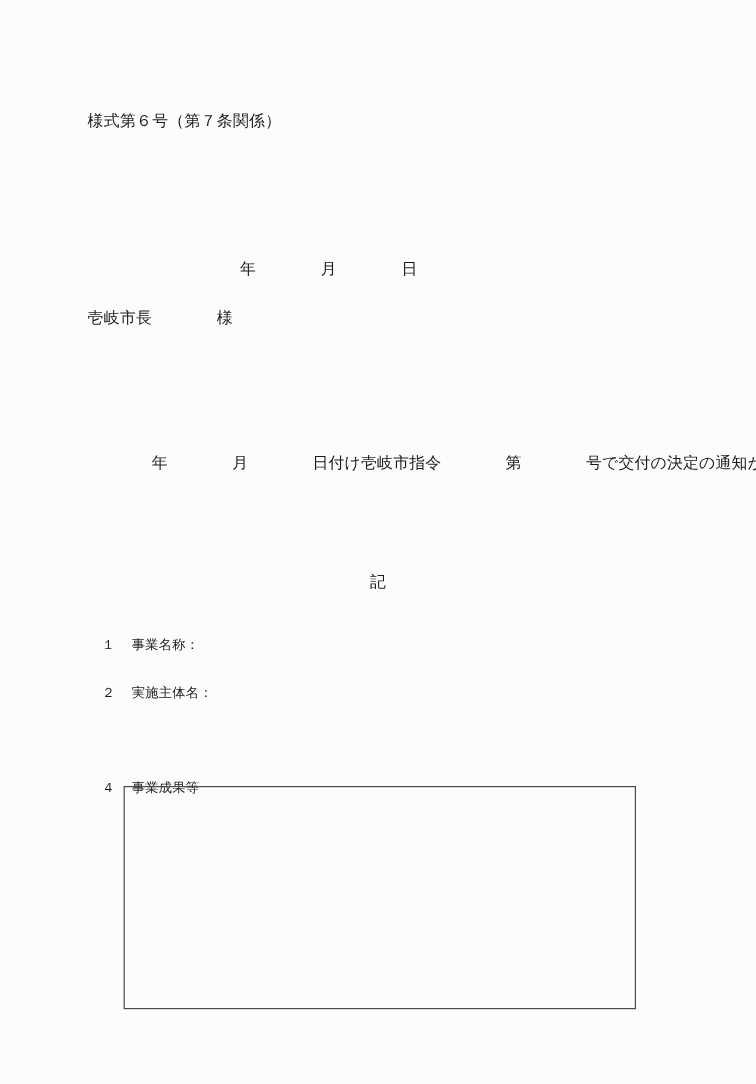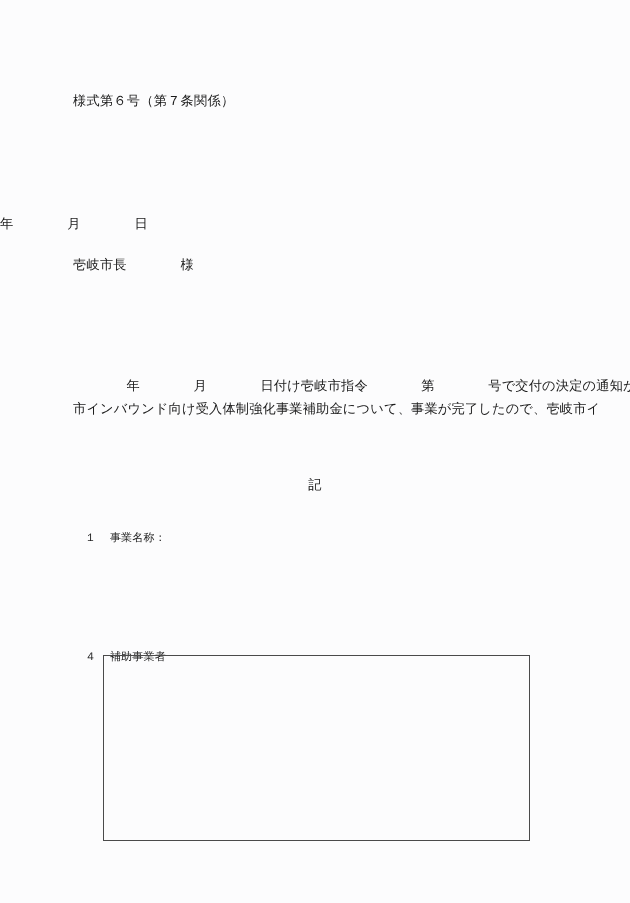--- a/index.html
+++ b/index.html
@@ -47,21 +47,21 @@
     white-space: nowrap;
   }
 
   
   .date-line {
     left: 0;
     top: 217px;
     width: 630px;
     padding-right: 82px;
     box-sizing: border-box;
-    text-align: left;
+    text-align: center;
   }
 
   
   .addressee {
     left: 73px;
     top: 258px;
     text-align: center;
   }
 
   
@@ -135,30 +135,32 @@
   <div class="t fs13 form-no">様式第６号（第７条関係）</div>
 
 
   <div class="t fs13 date-line">年　　　　月　　　　日</div>
 
   <div class="t fs13 addressee">壱岐市長　　　　様</div>
 
 
   <div class="body-para">
     <div class="ln">　　　　年　　　　月　　　　日付け壱岐市指令　　　　第　　　　号で交付の決定の通知があった壱岐</div>
-    <div class="ln">市インバウンド向け受入体制強化事業補助金について、事業が完了したので、壱岐市イ</div>
   </div>
 
   <div class="t fs13 ki">記</div>
 
   <div class="item" style="top:518px;">
     <span class="num">１</span><span>事業名称：</span>
   </div>
 
+  <div class="item" style="top:558px;">
+    <span class="num">２</span><span>実施主体名：</span>
+  </div>
 
 
   <div class="item" style="top:637px;">
-    <span class="num">４</span><span>補助事業者</span>
+    <span class="num">４</span><span>事業成果等</span>
   </div>
 
   <div class="result-box"></div>
 
 </div>
 
 </body></html>

